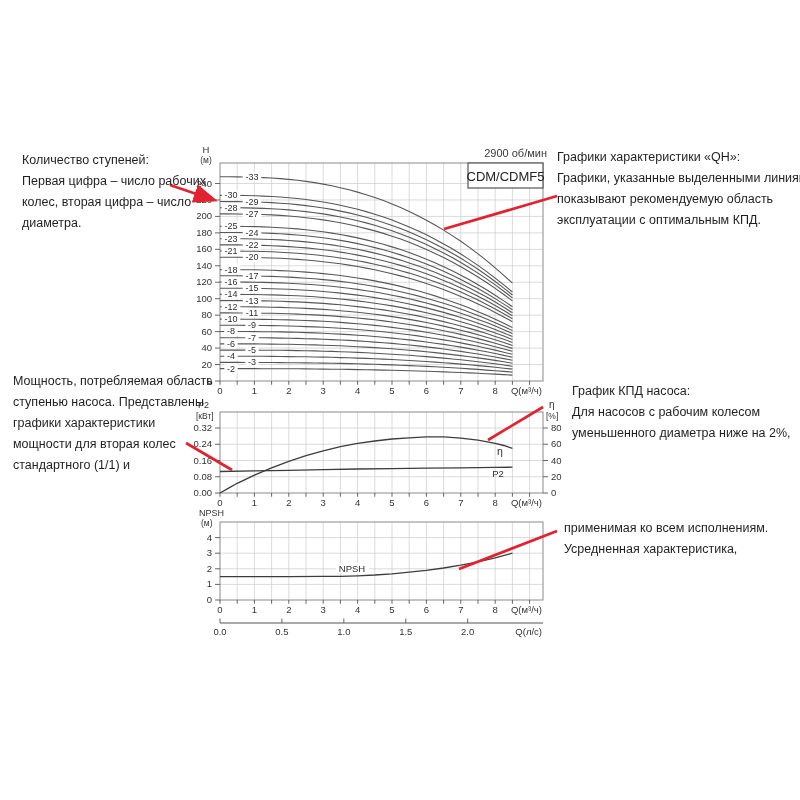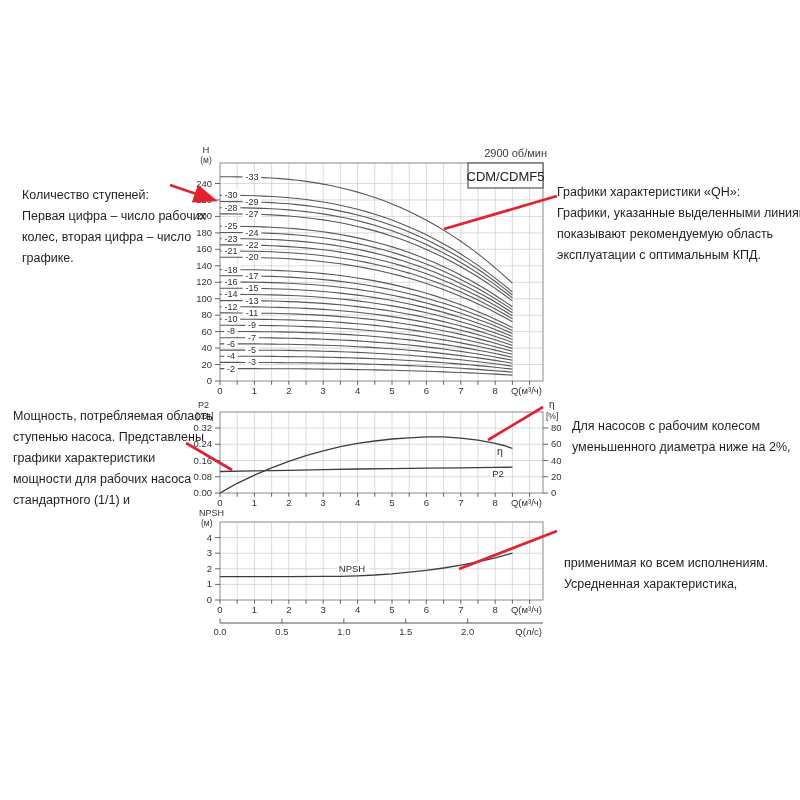--- a/index.html
+++ b/index.html
@@ -1,19 +1,19 @@
 <!DOCTYPE html>
 <html><head>
 <meta charset="utf-8">
 <style>
   html,body{margin:0;padding:0;background:#fff;}
   #page{position:relative;width:800px;height:800px;background:#ffffff;
         font-family:"Liberation Sans",sans-serif;overflow:hidden;}
   #charts{position:absolute;left:0;top:0;}
-  .ann{position:absolute;font-size:12.5px;line-height:21px;color:#1f1f1f;white-space:nowrap;margin-top:35px;}
+  .ann{position:absolute;font-size:12.5px;line-height:21px;color:#1f1f1f;white-space:nowrap;}
   .ann div{white-space:nowrap;}
   svg text{font-family:"Liberation Sans",sans-serif;}
 </style>
 </head>
 <body>
 <div id="page">
 
 <svg id="charts" width="800" height="800">
       <g>
         <line x1="237.2" y1="163" x2="237.2" y2="381" stroke="#cccccc" stroke-width="0.7"></line>
@@ -366,36 +366,37 @@
         <line x1="186" y1="443" x2="232" y2="470" stroke="#e32230" stroke-width="2.7"></line>
         <line x1="543" y1="407" x2="488" y2="440" stroke="#e32230" stroke-width="2.7"></line>
         <line x1="557" y1="531" x2="459" y2="569" stroke="#e32230" stroke-width="2.7"></line>
       </g>
     </svg>
 
 <div class="ann" style="left:22px;top:150px">
       <div>Количество ступеней:</div>
       <div>Первая цифра – число рабочих</div>
       <div>колес, вторая цифра – число</div>
-      <div>графике.</div>
+      <div>диаметра.</div>
     </div>
 <div class="ann" style="left:557px;top:147px">
       <div>Графики характеристики «QH»:</div>
       <div>Графики, указанные выделенными линиями,</div>
       <div>показывают рекомендуемую область</div>
       <div>эксплуатации с оптимальным КПД.</div>
     </div>
 <div class="ann" style="left:13px;top:371px">
       <div>Мощность, потребляемая область</div>
       <div>ступенью насоса. Представлены</div>
       <div>графики характеристики</div>
-      <div>мощности для рабочих насоса</div>
+      <div>мощности для вторая колес</div>
       <div>стандартного (1/1) и</div>
     </div>
 <div class="ann" style="left:572px;top:381px">
+      <div>График КПД насоса:</div>
       <div>Для насосов с рабочим колесом</div>
       <div>уменьшенного диаметра ниже на 2%,</div>
     </div>
 <div class="ann" style="left:564px;top:518px">
       <div>применимая ко всем исполнениям.</div>
       <div>Усредненная характеристика,</div>
     </div>
 
 </div>
 

